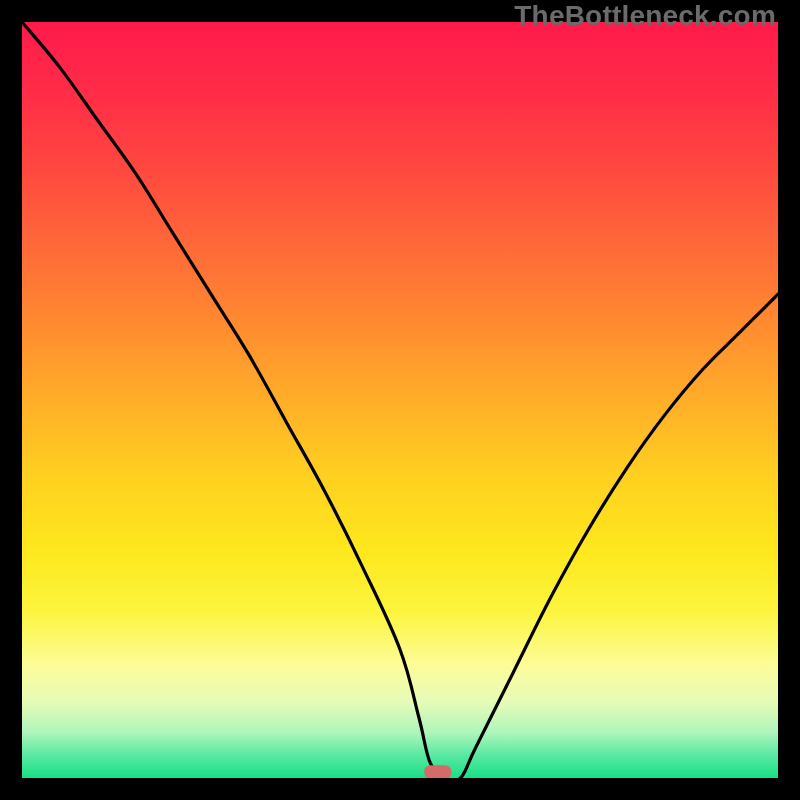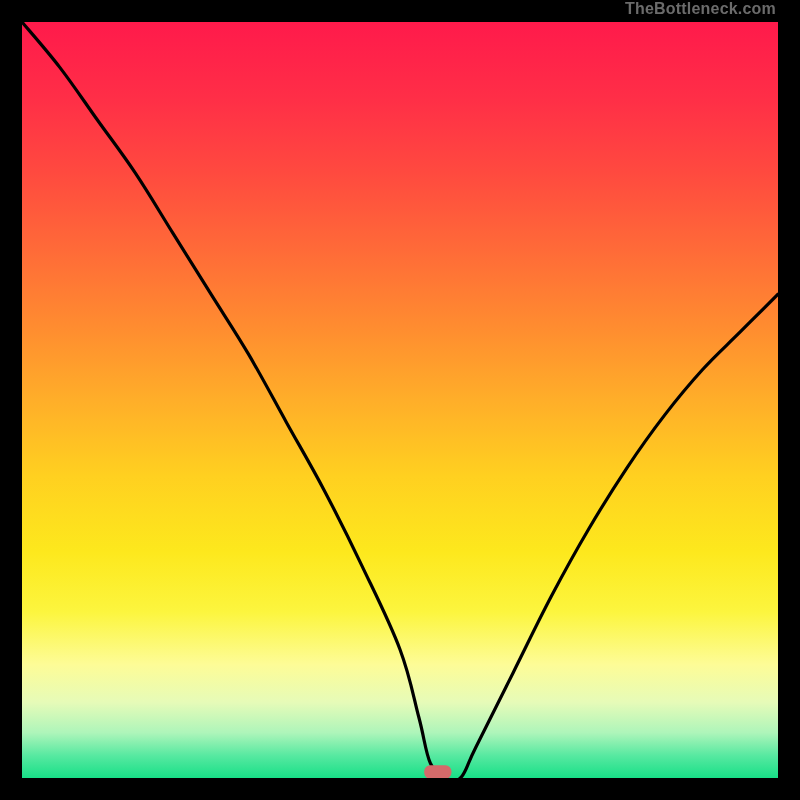--- a/index.html
+++ b/index.html
@@ -23,21 +23,21 @@
     left: 0;
     top: 0;
     width: 756px;
     height: 756px;
   }
   .watermark {
     position: absolute;
     top: 0px;
     right: 24px;
     font-family: Arial, Helvetica, sans-serif;
-    font-size: 16px;
+    font-size: 28px;
     font-weight: 600;
     color: #6b6b6b;
     letter-spacing: 0.2px;
   }
 </style>
 </head>
 <body>
 
 <div class="frame">
   <svg class="plot-area" viewBox="0 0 756 756" preserveAspectRatio="none">

